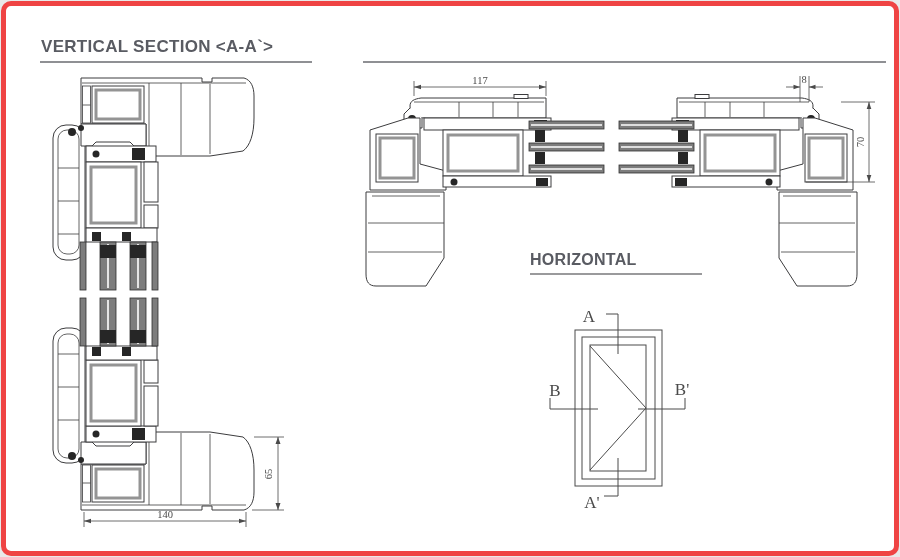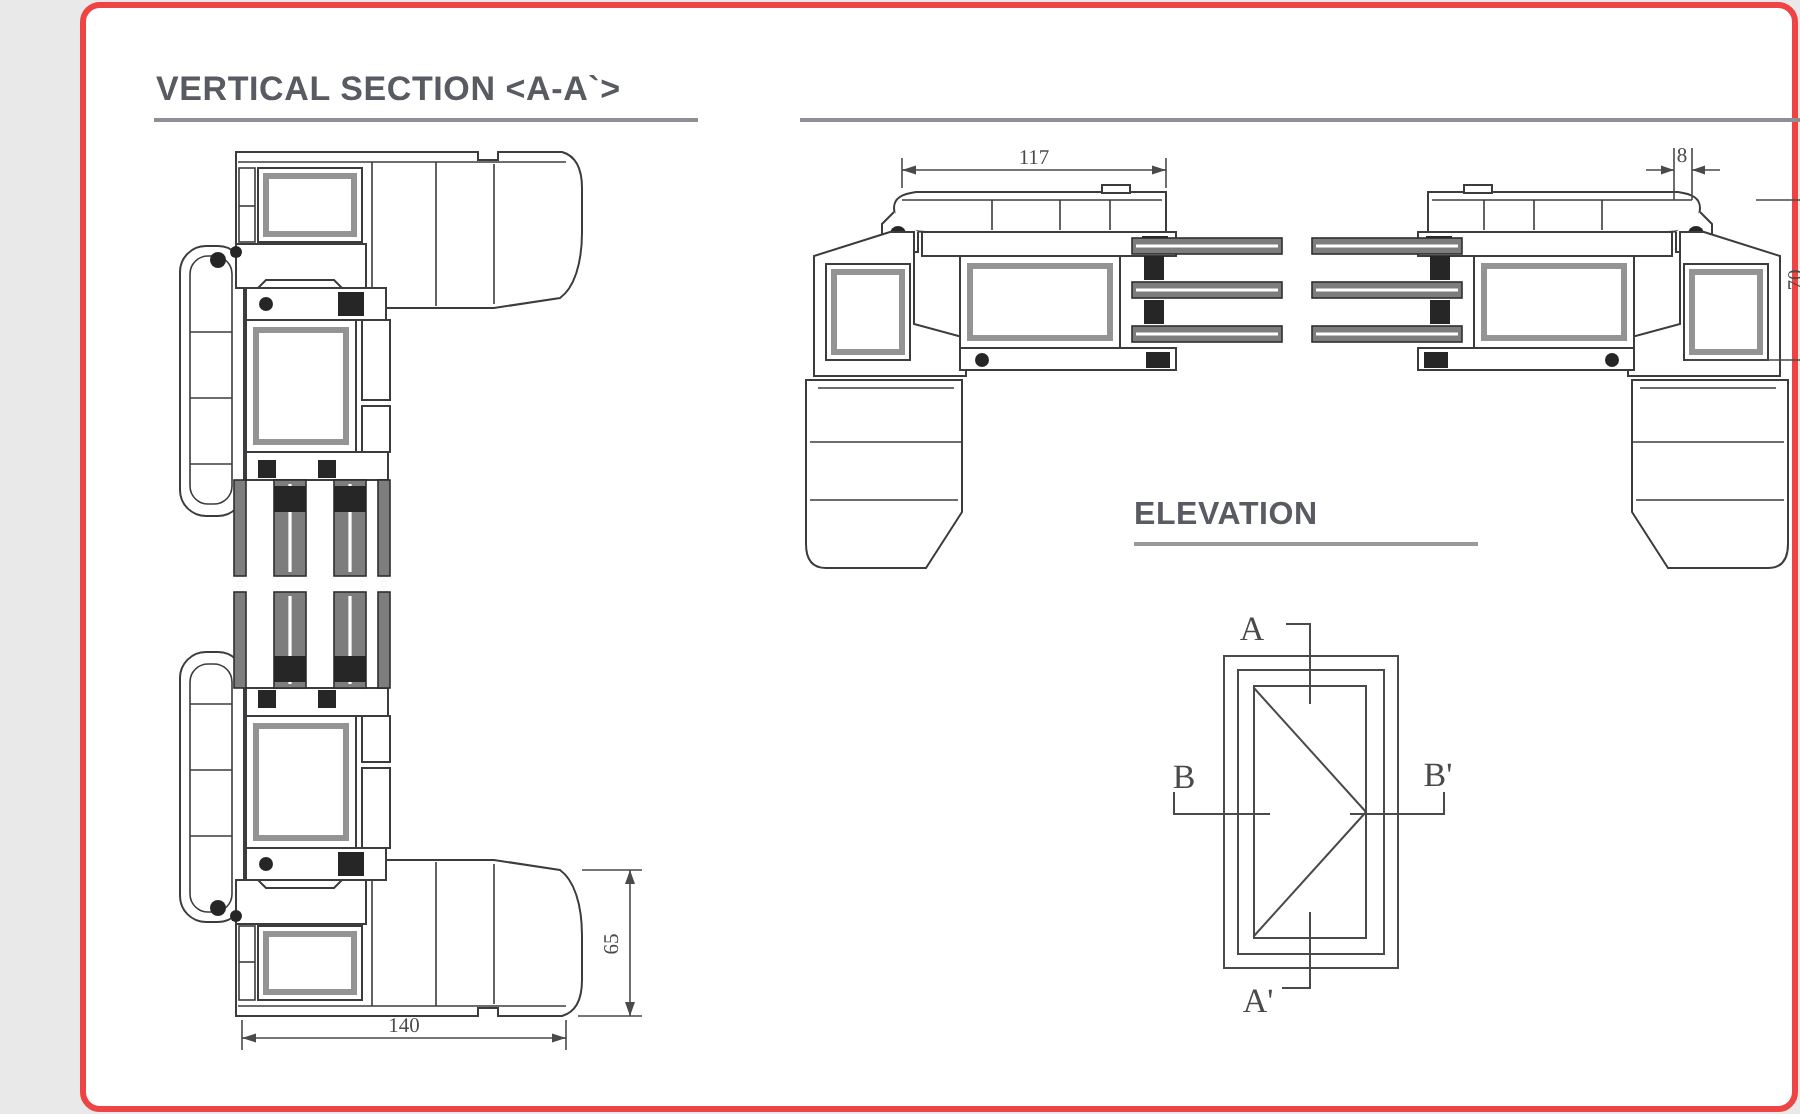--- a/index.html
+++ b/index.html
@@ -1,19 +1,19 @@
 <!DOCTYPE html>
 <html><head>
 <meta charset="utf-8">
 <style>
   html,body{margin:0;padding:0;background:#e9e9e9;}
   .stage{position:relative;width:900px;height:557px;background:#e9e9e9;overflow:hidden;
          font-family:"Liberation Sans",sans-serif;}
   .card{position:absolute;left:1px;top:1px;right:1px;bottom:1px;background:#ffffff;
-        border:3px solid #ef4444;border-radius:10px;margin-left:39px;}
+        border:5px solid #ef4444;border-radius:10px;}
   .sec-title{position:absolute;font-weight:bold;font-size:17px;color:#595b62;
              letter-spacing:.3px;white-space:nowrap;}
   .rule{position:absolute;height:2px;background:#8f9094;}
   .t-vert{left:35px;top:31px;}
   .t-horz{left:357px;top:31px;}
   .t-elev{left:524px;top:245px;font-size:16px;}
   .r-vert{left:34px;top:55px;width:272px;}
   .r-horz{left:357px;top:55px;width:523px;}
   .r-elev{left:524px;top:267px;width:172px;background:#9a9a9c;}
   svg{position:absolute;left:0;top:0;}
@@ -33,21 +33,21 @@
 <body>
 
 <div class="stage">
   <div class="card">
 
     <div class="sec-title t-vert">VERTICAL SECTION &lt;A-A`&gt;</div>
     <div class="rule r-vert"></div>
 
     <div class="rule r-horz"></div>
 
-    <div class="sec-title t-elev">ELEVATION</div>
+    <div class="sec-title t-elev">HORIZONTAL</div>
     <div class="rule r-elev"></div>
 
     <svg width="900" height="557" viewBox="0 0 900 557">
 
       <g>
 
         <g id="vtop">
 
           <path class="outline" d="M75,72 H196 V76 H206 V72 H238 C245,74 248,81 248,90 V112
                    C248,128 244,140 237,145 L204,150 H140 V118 H75 Z"></path>

